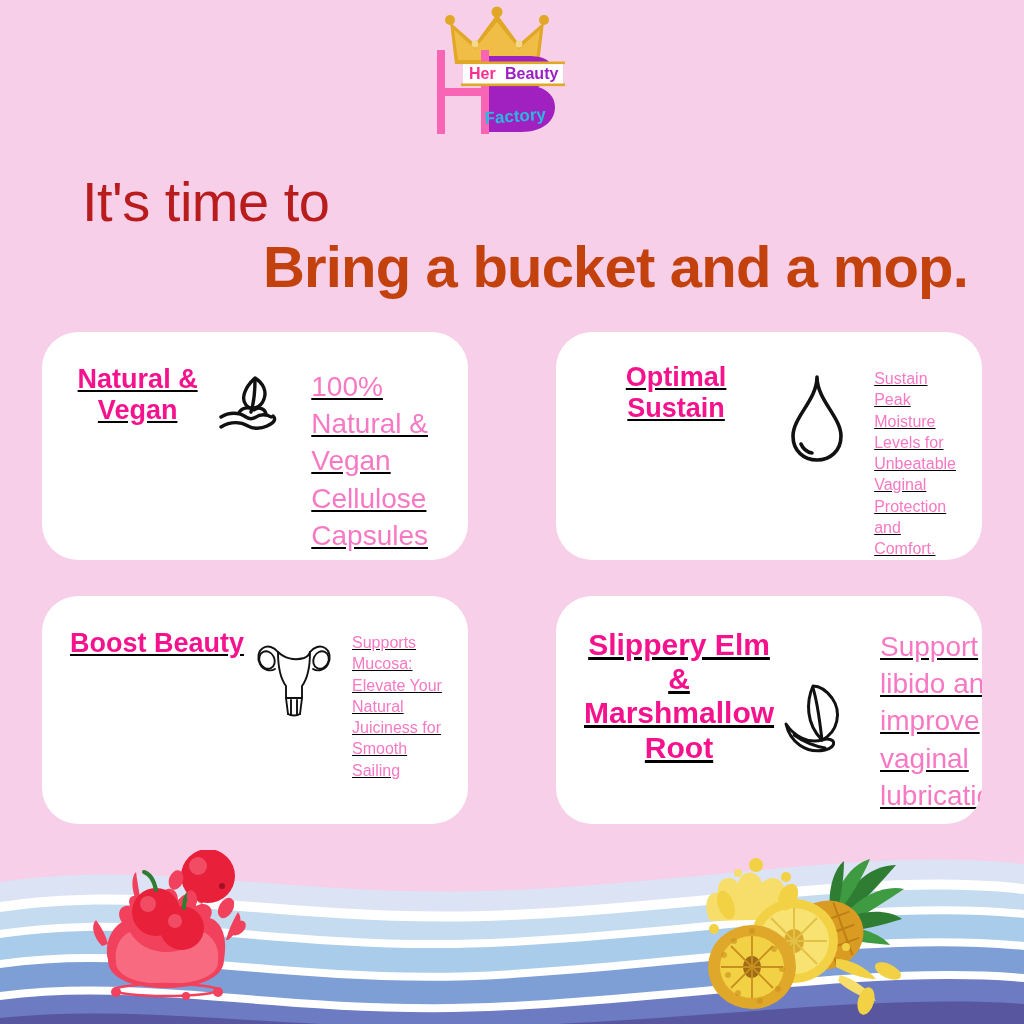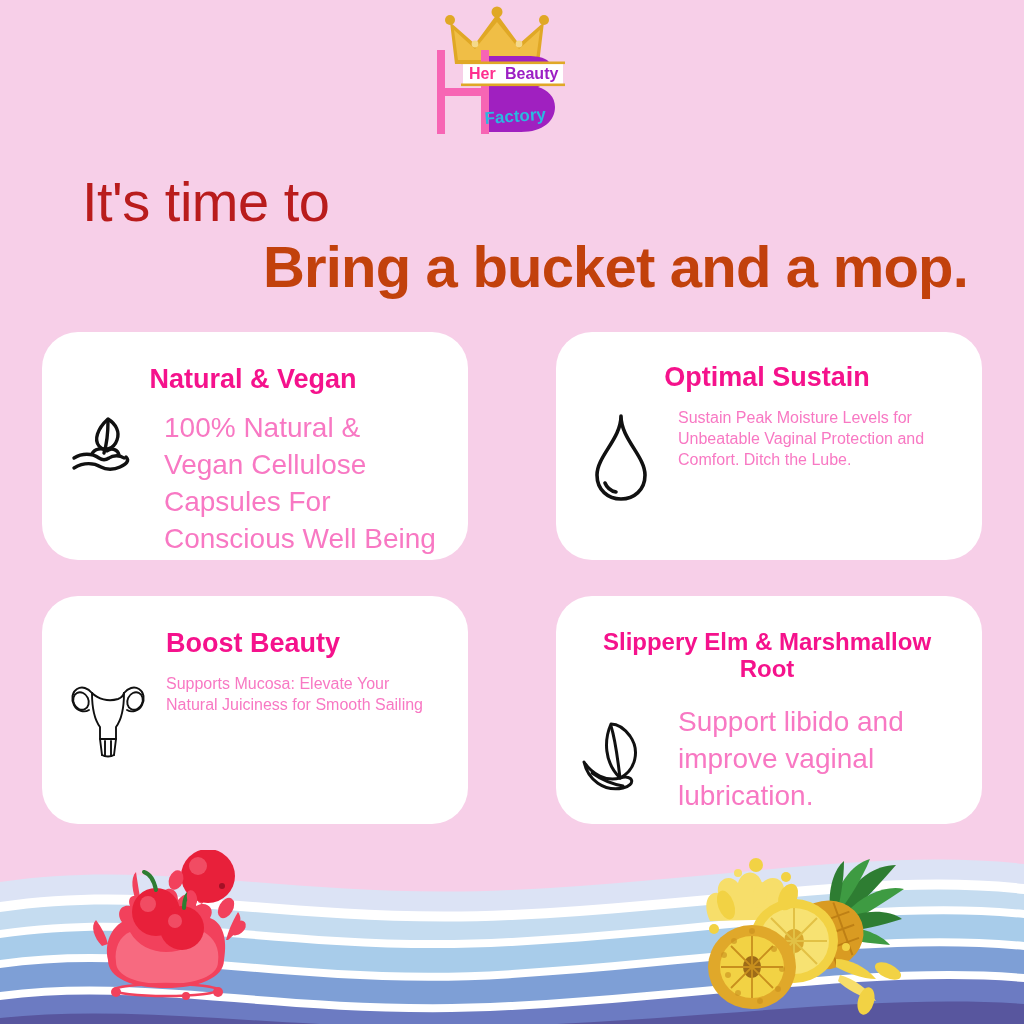--- a/index.html
+++ b/index.html
@@ -52,22 +52,23 @@
     grid-template-columns:426px 426px;
     grid-template-rows:228px 228px;
     column-gap:88px;
     row-gap:36px;
   }
   .card{
     background:#ffffff;
     border-radius:36px;
     padding:22px 26px 20px 22px;
     display:flex;
-    flex-direction:column;
+    flex-direction:row;
     overflow:hidden;
+    text-decoration:underline;
   }
   .card-title{
     color:#f5128c;
     font-weight:bold;
     font-size:27px;
     line-height:1.14;
     text-align:center;
     padding:10px 6px 0 6px;
   }
   .card-body{
@@ -88,21 +89,21 @@
   .card-icon svg{ display:block; }
   .card-desc{
     color:#f878c3;
     font-size:28px;
     line-height:1.33;
     flex:1;
   }
   
   .card.c2 .card-title{ padding-top:8px; }
   .card.c2 .card-desc{ font-size:16px; }
-  .card.c4 .card-title{ font-size:24px; }
+  .card.c4 .card-title{ font-size:30px; }
   .card.c4 .card-body{ margin-top:20px; align-items:center; }
   .card.c4 .card-icon{ align-items:center; padding-top:0; }
   .card.c3 .card-desc{ font-size:16px; }
 
   
   .waves{
     position:absolute;
     left:0; bottom:0;
     width:1024px; height:182px;
   }

